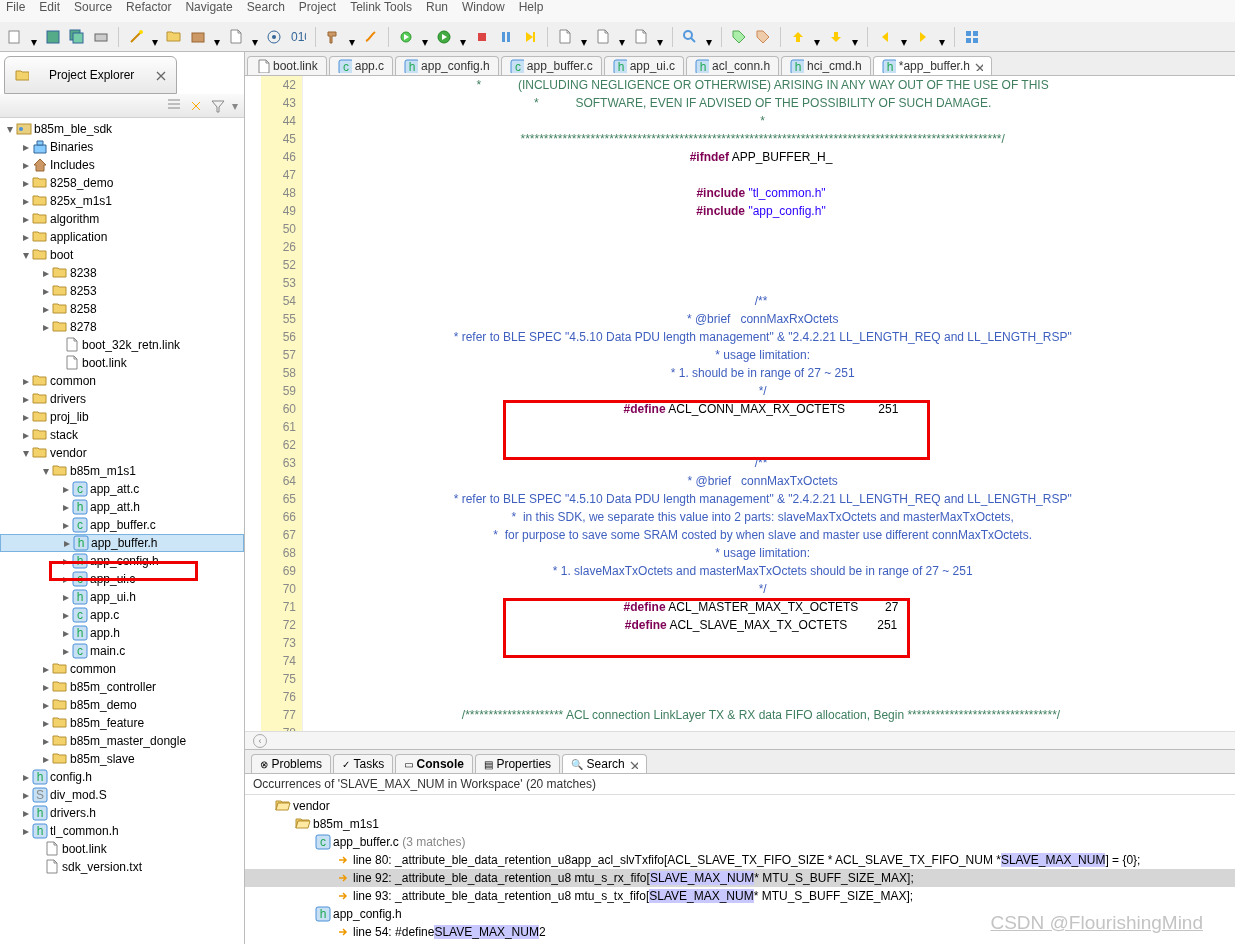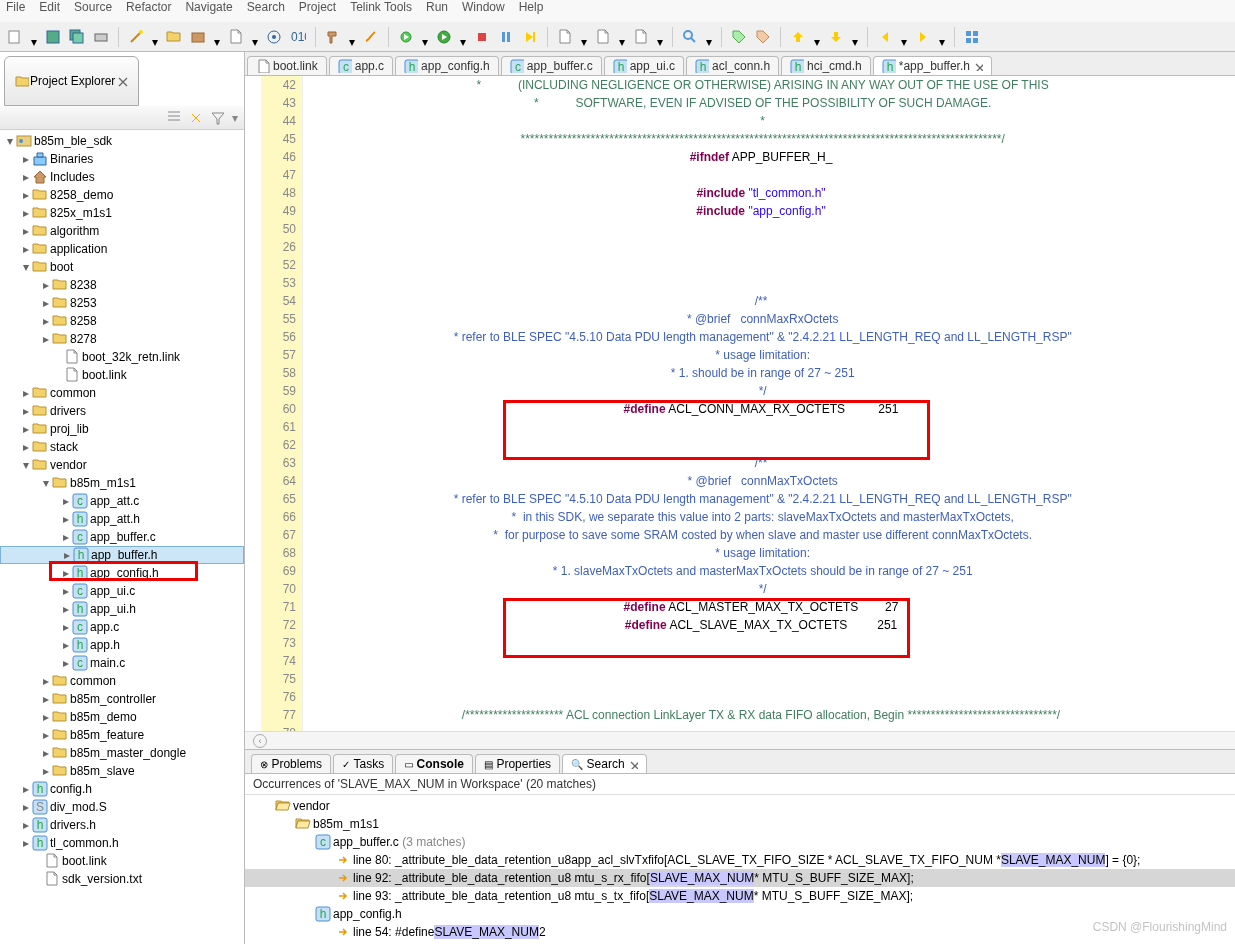--- a/index.html
+++ b/index.html
@@ -6,21 +6,21 @@
 body { background:#f0f0f0; width:1235px; height:944px; overflow:hidden; position:relative; }
 .menubar { background:#f8f8f8; height:22px; display:flex; align-items:flex-start; padding:0 6px; gap:14px; color:#555; }
 .menubar span { cursor:default; }
 .toolbar { background:#f0f0f0; height:30px; border-bottom:1px solid #bbb; display:flex; align-items:center; padding:0 6px; gap:6px; }
 .toolbar .sep { width:1px; height:20px; background:#ccc; margin:0 2px; }
 .toolbar .btn { width:18px; height:18px; display:flex; align-items:center; justify-content:center; }
 .toolbar .btn svg { width:16px; height:16px; }
 .toolbar .drop { width:7px; height:4px; margin-left:1px; }
 .main { display:flex; height:calc(100% - 52px); }
 .sidebar { width:245px; background:#fff; border-right:1px solid #bbb; display:flex; flex-direction:column; }
-.sb-tab { background:linear-gradient(#fdfdfd,#e8e8e8); border:1px solid #aaa; border-radius:6px 6px 0 0; padding:17px 10px; width:fit-content; margin:4px 0 0 4px; display:flex; align-items:center; gap:1px; }
+.sb-tab { background:linear-gradient(#fdfdfd,#e8e8e8); border:1px solid #aaa; border-radius:6px 6px 0 0; padding:11px 10px; width:fit-content; margin:4px 0 0 4px; display:flex; align-items:center; gap:20px; }
 .sb-toolbar { height:24px; background:linear-gradient(#fafafa,#e8e8e8); border-bottom:1px solid #d0d0d0; display:flex; justify-content:flex-end; align-items:center; gap:6px; padding:0 6px; }
 .sb-toolbar .tb { width:16px; height:16px; }
 .tree { flex:1; overflow:auto; padding:2px 0; }
 .tree-row { display:flex; align-items:center; height:18px; padding-left:4px; white-space:nowrap; }
 .tree-row.sel { background:#cde6f7; border:1px solid #7bb3e0; }
 .tw { width:12px; height:12px; display:inline-flex; align-items:center; justify-content:center; color:#666; }
 .ico { width:16px; height:16px; display:inline-flex; align-items:center; justify-content:center; margin-right:2px; }
 .ed-area { flex:1; display:flex; flex-direction:column; }
 .ed-tabs { height:24px; background:#eee; display:flex; align-items:flex-end; overflow:hidden; border-bottom:1px solid #bbb; }
 .ed-tab { background:#f5f5f5; border:1px solid #bbb; border-bottom:none; border-radius:4px 4px 0 0; padding:2px 8px; margin-left:2px; display:flex; align-items:center; gap:3px; color:#333; }
@@ -37,21 +37,21 @@
 .redbox { position:absolute; border:3px solid #e00; background:transparent; pointer-events:none; }
 .bottom { border-top:1px solid #bbb; display:flex; flex-direction:column; background:#fff; }
 .bot-tabs { height:24px; background:#eee; display:flex; align-items:flex-end; border-bottom:1px solid #bbb; padding-left:4px; }
 .bot-tab { background:#f5f5f5; border:1px solid #bbb; border-bottom:none; border-radius:4px 4px 0 0; padding:2px 8px; margin-left:2px; display:flex; align-items:center; gap:3px; }
 .bot-tab.active { background:#fff; }
 .bot-head { padding:3px 8px; color:#333; border-bottom:1px solid #ddd; }
 .bot-body { padding:2px 0; overflow:auto; flex:1; }
 .srline { display:flex; align-items:center; height:18px; white-space:nowrap; }
 .srline.sel { background:#d6d6d6; }
 .hl { background:#c8c8ff; }
-.watermark { position:absolute; right:8px; bottom:10px; color:#aaa; font-size:12px; font-family:Arial; opacity:.7; pointer-events:none; }
+.watermark { position:absolute; right:32px; bottom:10px; color:#aaa; font-size:19px; font-family:Arial; opacity:.7; pointer-events:none;text-decoration:underline; }
 </style>
 </head>
 <body>
 
 <svg width="0" height="0" style="position:absolute">
 <defs>
 <g id="i-fld">
         <path d="M1 3h5l1 1h7v8H1z" fill="#f3d26c" stroke="#b89233"></path>
       </g>
 <g id="i-fldo">

